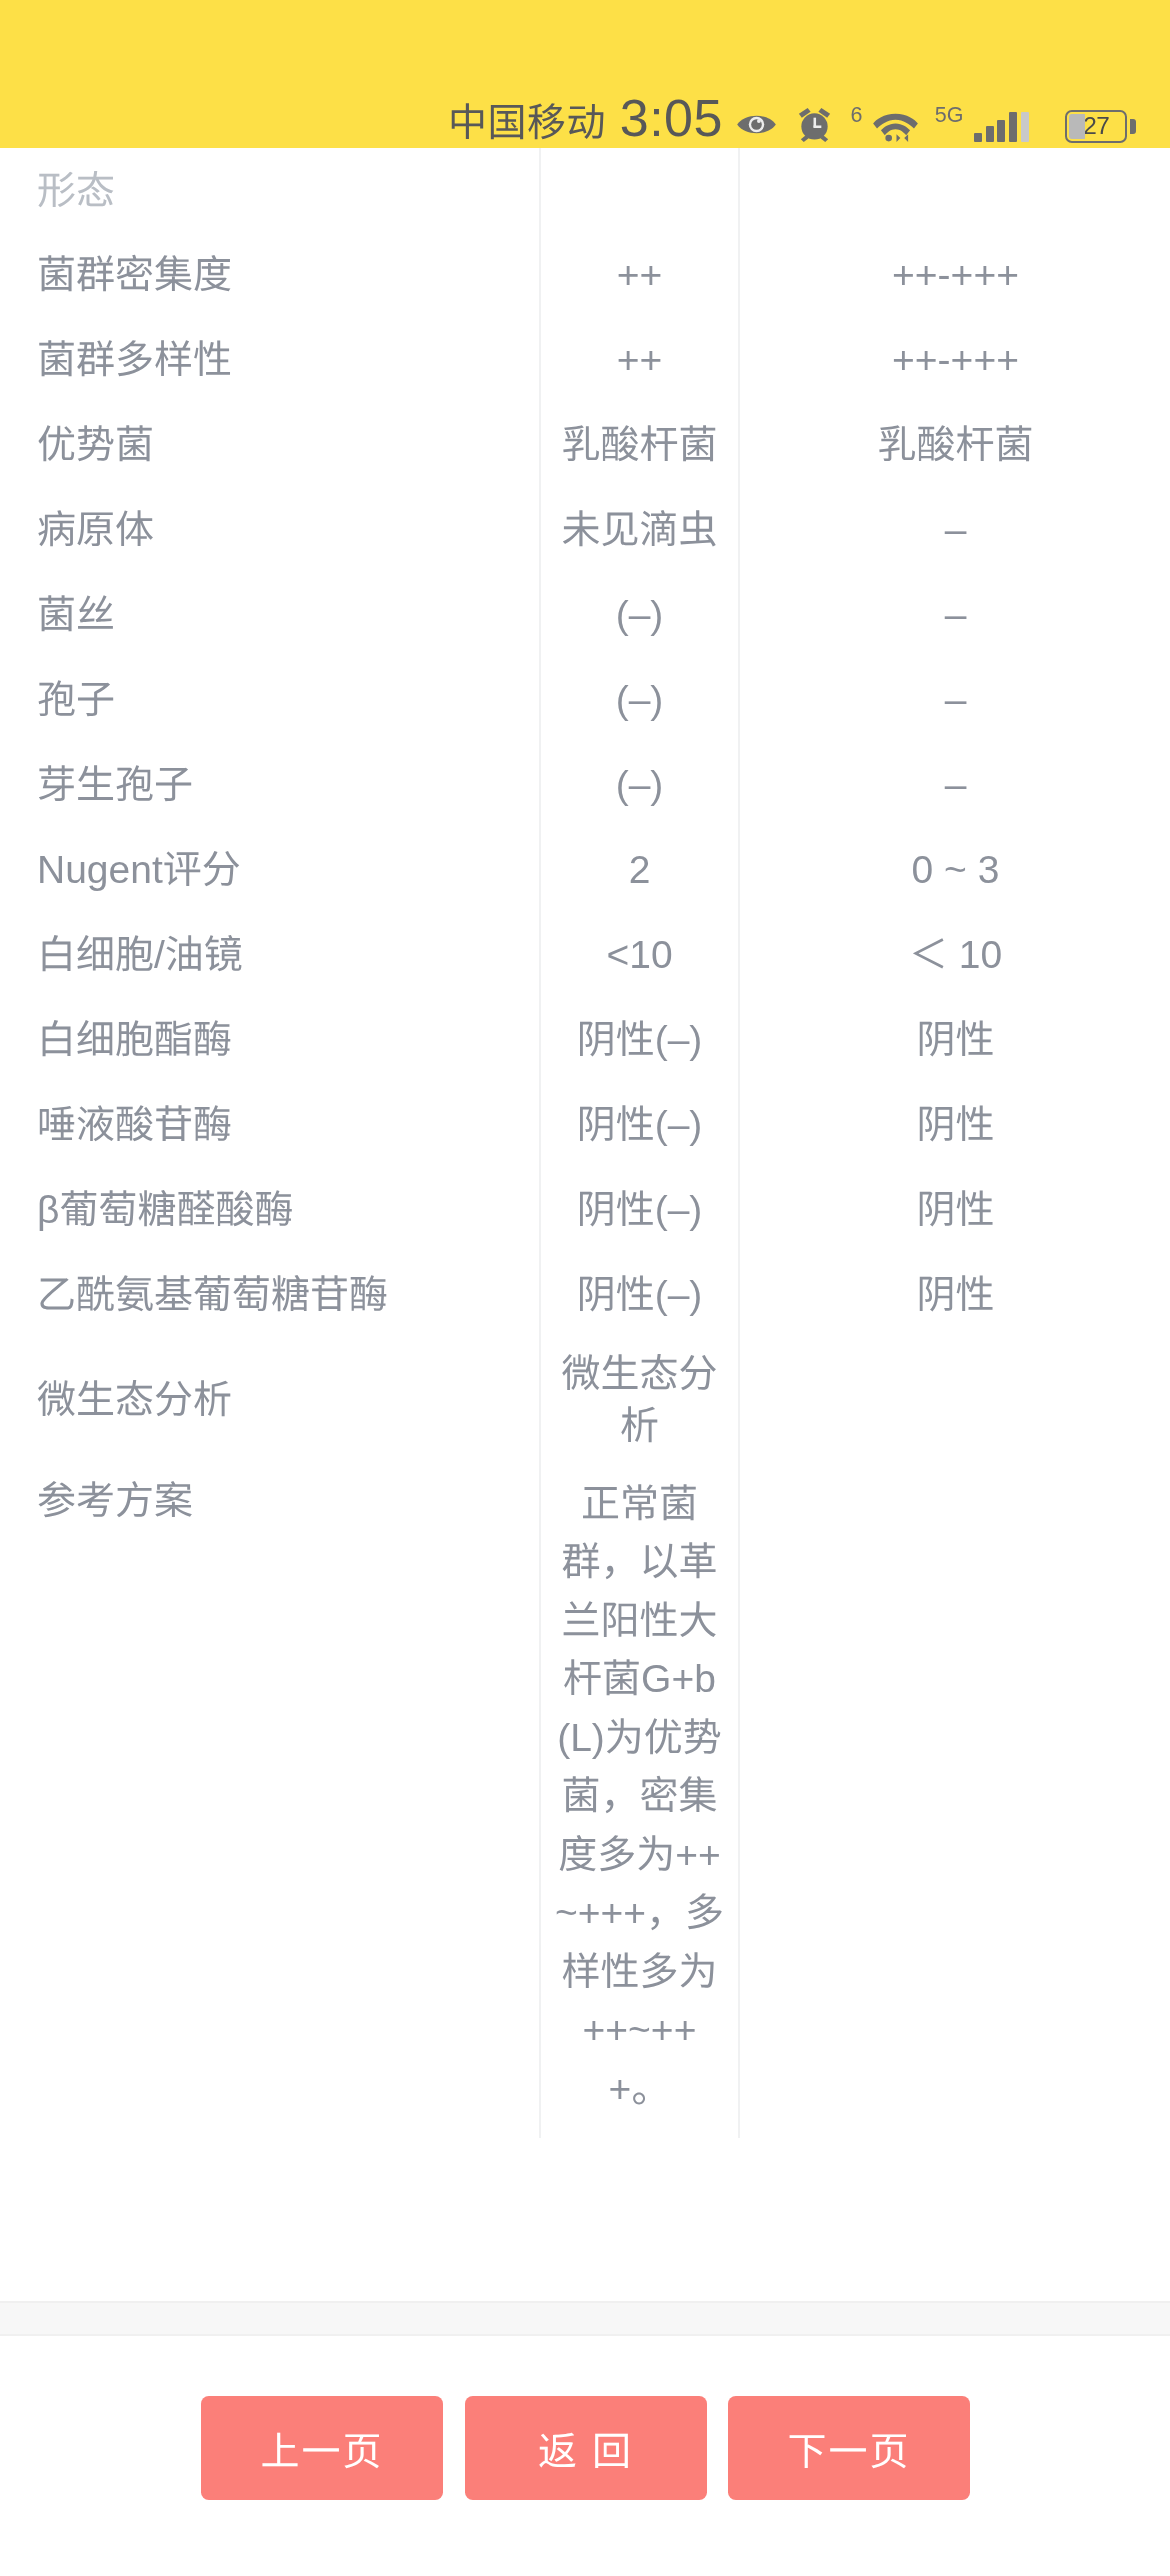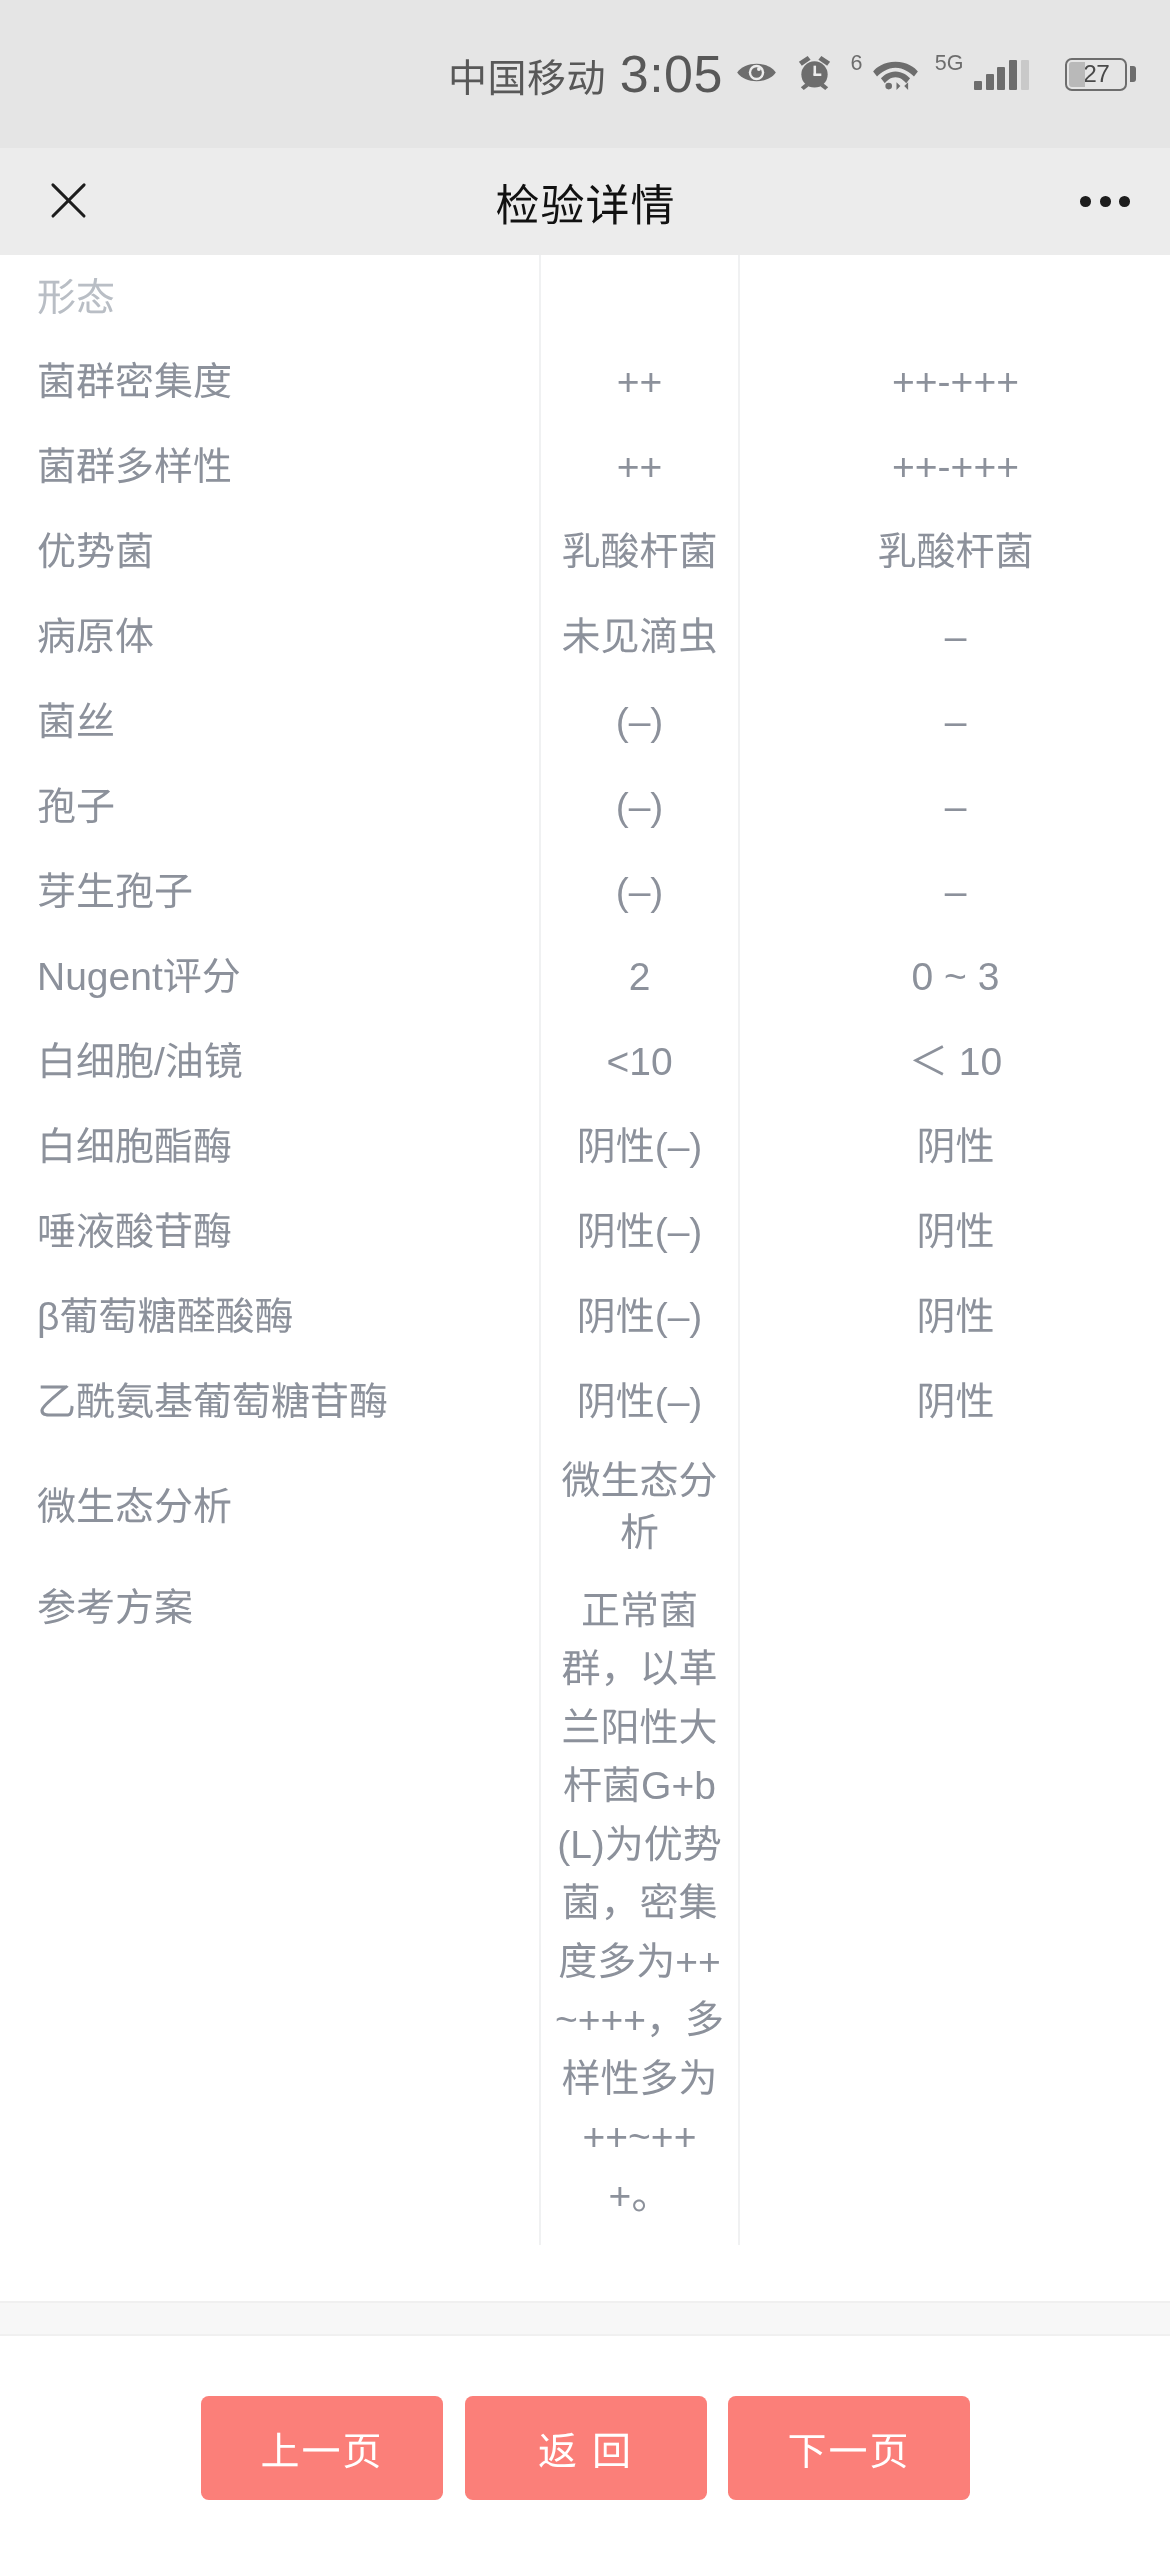--- a/index.html
+++ b/index.html
@@ -20,23 +20,23 @@
     height: 2576px;
     background: #ffffff;
     overflow: hidden;
     display: flex;
     flex-direction: column;
   }
 
   
   .statusbar {
     height: 148px;
-    background: #e5e5e5;
-    display: flex;
-    align-items: center;
+    background: #fde047;
+    display: flex;
+    align-items: flex-end;
     flex-shrink: 0;
     padding: 0 35px 0 0;
     position: relative;
   }
   .status-left {
     flex: 1 1 auto;
   }
   .status-center {
     display: flex;
     align-items: baseline;
@@ -306,29 +306,20 @@
       <span class="battery-wrap">
         <span class="battery-shell">
           <span class="battery-fill"></span>
           <span class="pct">27</span>
         </span>
         <span class="battery-tip"></span>
       </span>
     </div>
   </div>
 
-  <div class="navbar">
-    <div class="nav-close"></div>
-    <div class="nav-title">检验详情</div>
-    <div class="nav-more">
-      <i></i>
-        <i></i>
-        <i></i>
-    </div>
-  </div>
 
   <div class="content">
     <table class="table">
       <colgroup>
         <col class="c-name">
           <col class="c-val">
           <col class="c-ref">
       </colgroup>
       <tbody>
 

